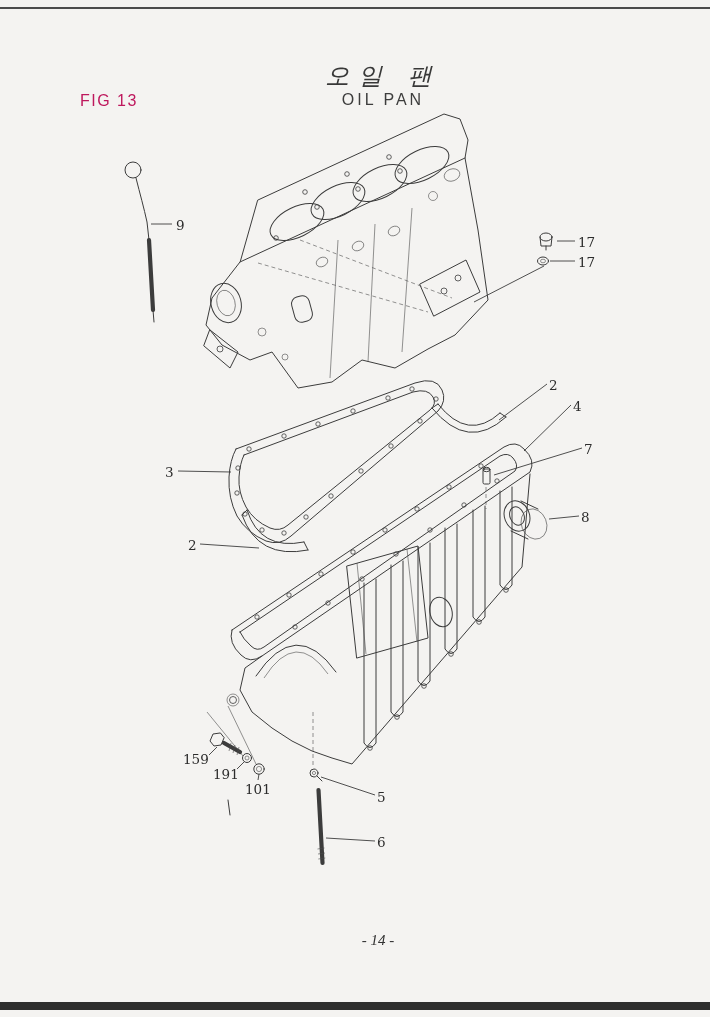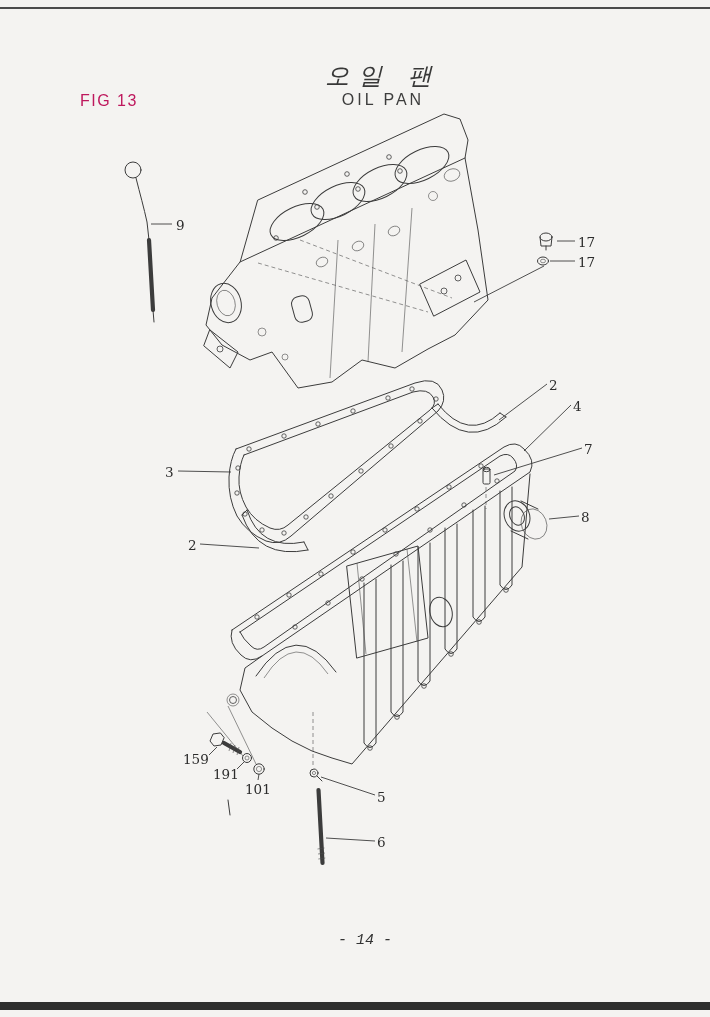--- a/index.html
+++ b/index.html
@@ -9,22 +9,22 @@
     font-family:"Liberation Sans",sans-serif;
     color:#3a3a3a;
   }
   .rule-top{position:absolute;top:7px;left:0;width:710px;height:2px;background:#4b4b4b;}
   .rule-bottom{position:absolute;top:1002px;left:0;width:710px;height:8px;background:#2e2e2e;}
   .fig-label{position:absolute;top:92px;left:80px;font-size:16px;letter-spacing:1.5px;color:#be185d;}
   .title-ko{position:absolute;top:60px;left:383px;transform:translateX(-50%);
     font-size:24px;letter-spacing:9px;color:#383838;font-family:"DejaVu Sans",sans-serif;white-space:nowrap;font-style:italic;}
   .title-en{position:absolute;top:91px;left:383px;transform:translateX(-50%);
     font-size:16px;letter-spacing:3px;color:#3d3d3d;white-space:nowrap;}
-  .page-number{position:absolute;top:932px;left:365px;transform:translateX(-50%);
-    font-family:Liberation Mono, monospace;font-style:italic;font-size:15px;color:#333;}
+  .page-number{position:absolute;top:932px;left:378px;transform:translateX(-50%);
+    font-family:Liberation Serif, serif;font-style:italic;font-size:15px;color:#333;}
   .diagram{position:absolute;top:0;left:0;width:710px;height:1017px;}
   .diagram svg{position:absolute;top:0;left:0;}
   .callout{position:absolute;font-family:"DejaVu Serif",serif;font-size:13.5px;color:#2c2c2c;white-space:nowrap;}
   
   .ln{fill:none;stroke:#3c3c3c;stroke-width:1;stroke-linejoin:round;stroke-linecap:round;}
   .thin{fill:none;stroke:#4a4a4a;stroke-width:.7;opacity:.85;}
   .dash{stroke-dasharray:4 3;}
   .lead{fill:none;stroke:#3c3c3c;stroke-width:.9;}
   .hole{fill:none;stroke:#3c3c3c;stroke-width:.8;}
   .tube{fill:none;stroke:#3c3c3c;stroke-width:4.2;stroke-linecap:round;}

